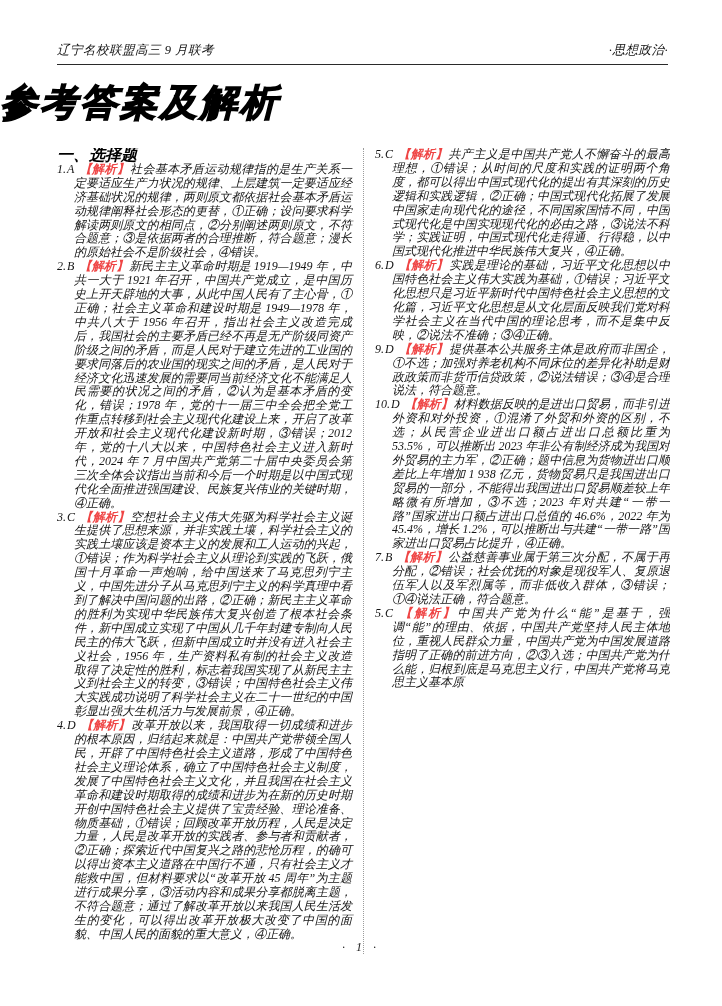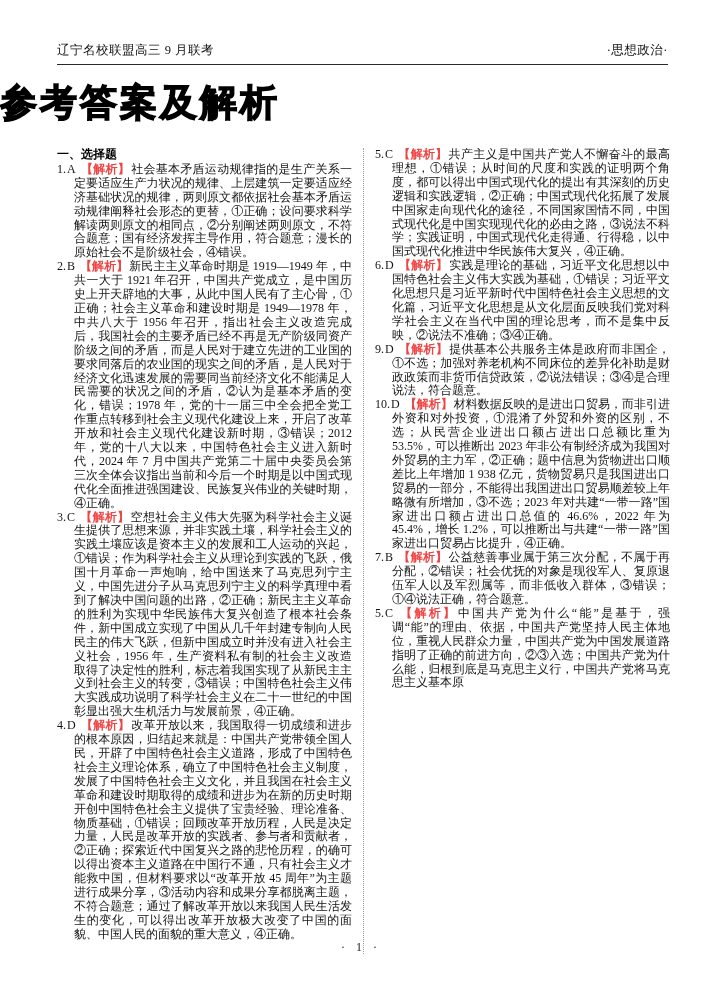--- a/index.html
+++ b/index.html
@@ -4,20 +4,21 @@
 <style>
   html, body { margin: 0; padding: 0; background: #ffffff; }
   .page {
     position: relative;
     width: 722px;
     height: 1006px;
     margin: 0 auto;
     background: #ffffff;
     color: #111;
     overflow: hidden;
+    font-style: italic;
   }
   
   .kop {
     position: absolute;
     top: 42px; left: 57px; right: 54px;
     display: flex;
     justify-content: space-between;
     align-items: flex-end;
     padding-bottom: 5px;
     border-bottom: 1.2px solid #2a2a2a;
@@ -54,21 +55,21 @@
     font-family: "Liberation Serif", "DejaVu Serif", serif;
     font-size: 12px;
     line-height: 13.9px;
     text-align: justify;
     text-justify: inter-ideograph;
     color: #141414;
   }
   .section-heading {
     font-family: "Liberation Sans", "DejaVu Sans", sans-serif;
     font-weight: bold;
-    font-size: 12px;
+    font-size: 16px;
     margin: 0 0 1px 0;
     color: #000;
   }
   .item {
     padding-left: 17px;
     text-indent: -17px;
     margin: 0;
   }
   .item .no { margin-right: 1px; }
   .item .ans { margin-right: 5px; }
@@ -98,21 +99,21 @@
   <div class="kop">
     <span>辽宁名校联盟高三 9 月联考</span>
     <span>·思想政治·</span>
   </div>
 
   <h1 class="main-title">参考答案及解析</h1>
 
   <div class="content">
     <div class="section-heading">一、选择题</div>
     <div id="answer-list">
-  <div class="item"><span class="no">1.</span><span class="ans">A</span><span class="tag">【解析】</span><span class="txt">社会基本矛盾运动规律指的是生产关系一定要适应生产力状况的规律、上层建筑一定要适应经济基础状况的规律，两则原文都依据社会基本矛盾运动规律阐释社会形态的更替，①正确；设问要求科学解读两则原文的相同点，②分别阐述两则原文，不符合题意；国有经济发挥主导作用，符合题意；漫长的原始社会不是阶级社会，④错误。</span></div>
+  <div class="item"><span class="no">1.</span><span class="ans">A</span><span class="tag">【解析】</span><span class="txt">社会基本矛盾运动规律指的是生产关系一定要适应生产力状况的规律、上层建筑一定要适应经济基础状况的规律，两则原文都依据社会基本矛盾运动规律阐释社会形态的更替，①正确；设问要求科学解读两则原文的相同点，②分别阐述两则原文，不符合题意；③是依据两者的合理推断，符合题意；漫长的原始社会不是阶级社会，④错误。</span></div>
 
   <div class="item"><span class="no">2.</span><span class="ans">B</span><span class="tag">【解析】</span><span class="txt">新民主主义革命时期是 1919—1949 年，中共一大于 1921 年召开，中国共产党成立，是中国历史上开天辟地的大事，从此中国人民有了主心骨，①正确；社会主义革命和建设时期是 1949—1978 年，中共八大于 1956 年召开，指出社会主义改造完成后，我国社会的主要矛盾已经不再是无产阶级同资产阶级之间的矛盾，而是人民对于建立先进的工业国的要求同落后的农业国的现实之间的矛盾，是人民对于经济文化迅速发展的需要同当前经济文化不能满足人民需要的状况之间的矛盾，②认为是基本矛盾的变化，错误；1978 年，党的十一届三中全会把全党工作重点转移到社会主义现代化建设上来，开启了改革开放和社会主义现代化建设新时期，③错误；2012 年，党的十八大以来，中国特色社会主义进入新时代，2024 年 7 月中国共产党第二十届中央委员会第三次全体会议指出当前和今后一个时期是以中国式现代化全面推进强国建设、民族复兴伟业的关键时期，④正确。</span></div>
 
   <div class="item"><span class="no">3.</span><span class="ans">C</span><span class="tag">【解析】</span><span class="txt">空想社会主义伟大先驱为科学社会主义诞生提供了思想来源，并非实践土壤，科学社会主义的实践土壤应该是资本主义的发展和工人运动的兴起，①错误；作为科学社会主义从理论到实践的飞跃，俄国十月革命一声炮响，给中国送来了马克思列宁主义，中国先进分子从马克思列宁主义的科学真理中看到了解决中国问题的出路，②正确；新民主主义革命的胜利为实现中华民族伟大复兴创造了根本社会条件，新中国成立实现了中国从几千年封建专制向人民民主的伟大飞跃，但新中国成立时并没有进入社会主义社会，1956 年，生产资料私有制的社会主义改造取得了决定性的胜利，标志着我国实现了从新民主主义到社会主义的转变，③错误；中国特色社会主义伟大实践成功说明了科学社会主义在二十一世纪的中国彰显出强大生机活力与发展前景，④正确。</span></div>
 
   <div class="item"><span class="no">4.</span><span class="ans">D</span><span class="tag">【解析】</span><span class="txt">改革开放以来，我国取得一切成绩和进步的根本原因，归结起来就是：中国共产党带领全国人民，开辟了中国特色社会主义道路，形成了中国特色社会主义理论体系，确立了中国特色社会主义制度，发展了中国特色社会主义文化，并且我国在社会主义革命和建设时期取得的成绩和进步为在新的历史时期开创中国特色社会主义提供了宝贵经验、理论准备、物质基础，①错误；回顾改革开放历程，人民是决定力量，人民是改革开放的实践者、参与者和贡献者，②正确；探索近代中国复兴之路的悲怆历程，的确可以得出资本主义道路在中国行不通，只有社会主义才能救中国，但材料要求以“改革开放 45 周年”为主题进行成果分享，③活动内容和成果分享都脱离主题，不符合题意；通过了解改革开放以来我国人民生活发生的变化，可以得出改革开放极大改变了中国的面貌、中国人民的面貌的重大意义，④正确。</span></div>
 
   <div class="item"><span class="no">5.</span><span class="ans">C</span><span class="tag">【解析】</span><span class="txt">共产主义是中国共产党人不懈奋斗的最高理想，①错误；从时间的尺度和实践的证明两个角度，都可以得出中国式现代化的提出有其深刻的历史逻辑和实践逻辑，②正确；中国式现代化拓展了发展中国家走向现代化的途径，不同国家国情不同，中国式现代化是中国实现现代化的必由之路，③说法不科学；实践证明，中国式现代化走得通、行得稳，以中国式现代化推进中华民族伟大复兴，④正确。</span></div>
 
   <div class="item"><span class="no">6.</span><span class="ans">D</span><span class="tag">【解析】</span><span class="txt">实践是理论的基础，习近平文化思想以中国特色社会主义伟大实践为基础，①错误；习近平文化思想只是习近平新时代中国特色社会主义思想的文化篇，习近平文化思想是从文化层面反映我们党对科学社会主义在当代中国的理论思考，而不是集中反映，②说法不准确；③④正确。</span></div>

